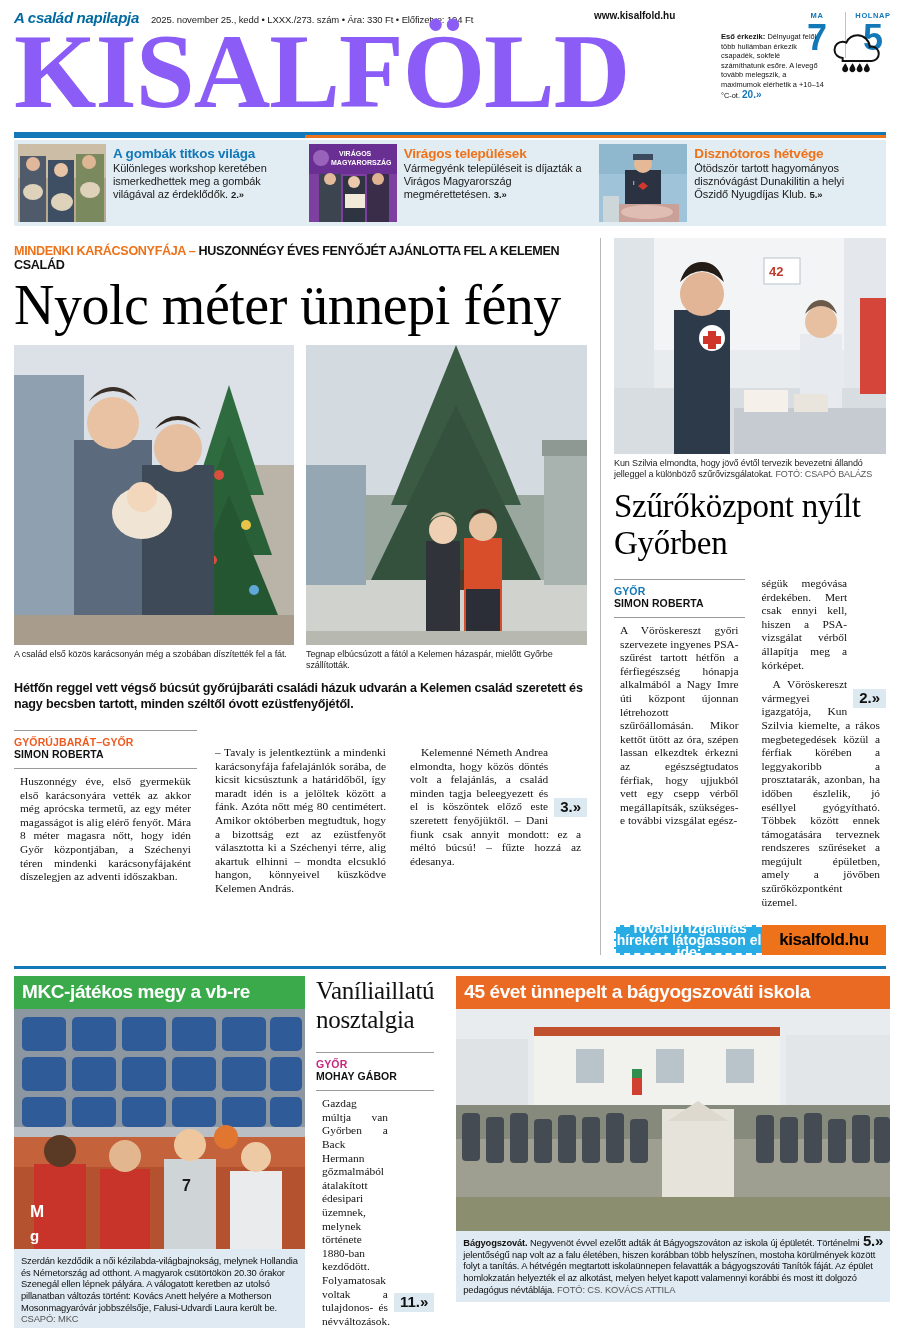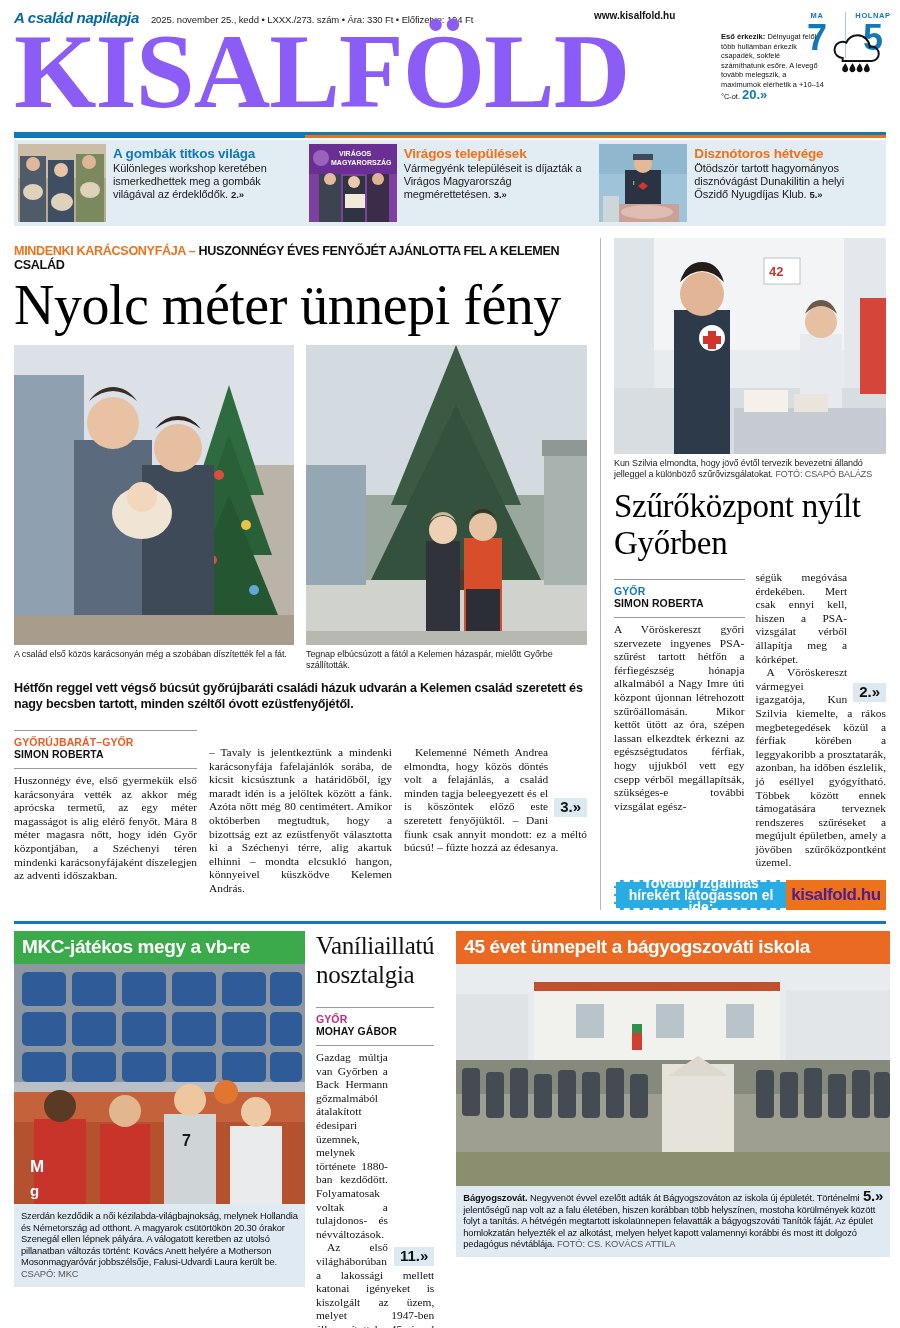--- a/index.html
+++ b/index.html
@@ -30,21 +30,21 @@
   
   .masthead { position: relative; height: 106px; }
   .kisalfold {
     font-family: "Liberation Serif", serif;
     font-size: 106px; font-weight: bold; color: #8b5cf6;
     letter-spacing: -1px; line-height: 104px; margin-top: -4px;
   }
   .wx-box { position: absolute; right: 0; top: 12px; width: 165px; }
   .wx-text { font-size: 7.4px; line-height: 9.6px; color: #111; width: 104px; float: left; }
   .wx-text b { font-size: 7.6px; }
-  .wx-text .pg { color: #1278b8; font-weight: bold; font-size: 13px; }
+  .wx-text .pg { color: #1278b8; font-weight: bold; font-size: 10px; }
   .wx-icon { float: right; width: 56px; height: 46px; margin-top: 2px; }
 
   .rule-blue { height: 3px; background: #1278b8; margin-top: 6px; }
 
   
   .teasers { display: flex; height: 86px; margin-top: 5px; }
   .teaser { flex: 1; display: flex; background: #e2edf3; position: relative; }
   .teaser .tbar { position: absolute; top: -5px; left: 0; right: 0; height: 3px; }
   .teaser-thumb { width: 88px; height: 78px; margin: 4px 7px 4px 4px; flex: none; overflow: hidden; position: relative; }
   .teaser-body { padding: 6px 6px 0 0; }
@@ -78,21 +78,21 @@
   .hr-thin { height: 1px; background: #9a9a9a; margin: 8px 0 5px; }
   .loc { font-size: 10.5px; font-weight: bold; color: #ee5a1f; letter-spacing: 0.1px; }
   .loc.blue { color: #1278b8; }
   .loc.mag { color: #c4277c; }
   .byline { font-size: 10.5px; font-weight: bold; color: #111; letter-spacing: 0.1px; }
   .body {
     font-family: "Liberation Serif", serif;
     font-size: 11.4px; line-height: 13.6px; text-align: justify;
     hyphens: auto; color: #111;
   }
-  .body p { text-indent: 11px; margin: 0; }
+  .body p { text-indent: 11px; margin: 6px; }
   .body p.first { text-indent: 0; }
 
   .pgbox {
     display: inline-block; background: #dce9f0; color: #111;
     font-weight: bold; font-size: 15px; padding: 2px 6px 3px; float: right;
     margin: -2px 0 0 6px; font-family: "Liberation Sans", sans-serif;
   }
 
   
   .r-photo { width: 272px; height: 216px; position: relative; overflow: hidden; }
@@ -101,21 +101,21 @@
     font-size: 33px; line-height: 37px; margin-top: 8px; color: #000; letter-spacing: -0.3px;
   }
   .cols2 { display: flex; gap: 11px; margin-top: 9px; }
   .promo { display: flex; height: 30px; margin-top: 10px; }
   .promo-l {
     flex: 1; background: #29ace3; color: #fff; font-size: 14px; font-weight: bold;
     display: flex; align-items: center; justify-content: center; text-align: center; line-height: 12px;
     border: 2px dashed #fff; border-right: none;
   }
   .promo-r {
-    width: 100px; background: #ee7219; color: #4c1d95; font-size: 17px; font-weight: bold;
+    width: 124px; background: #ee7219; color: #000000; font-size: 17px; font-weight: bold;
     display: flex; align-items: center; justify-content: center; letter-spacing: -0.4px;
   }
 
   
   .rule-blue2 { height: 3px; background: #1278b8; margin-top: 11px; }
   .bottom { display: flex; margin-top: 7px; }
   .b-left { width: 291px; }
   .b-mid { width: 152px; padding: 0 11px; }
   .b-right { flex: 1; padding-left: 11px; }
 

